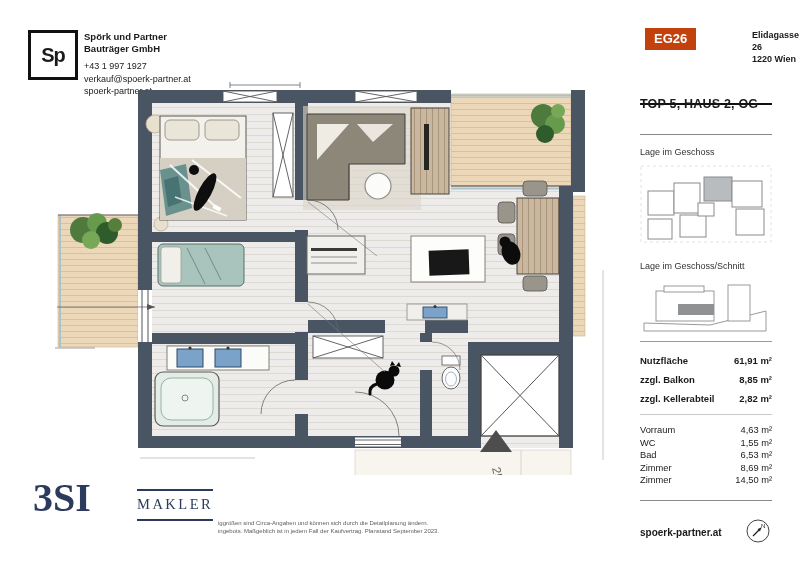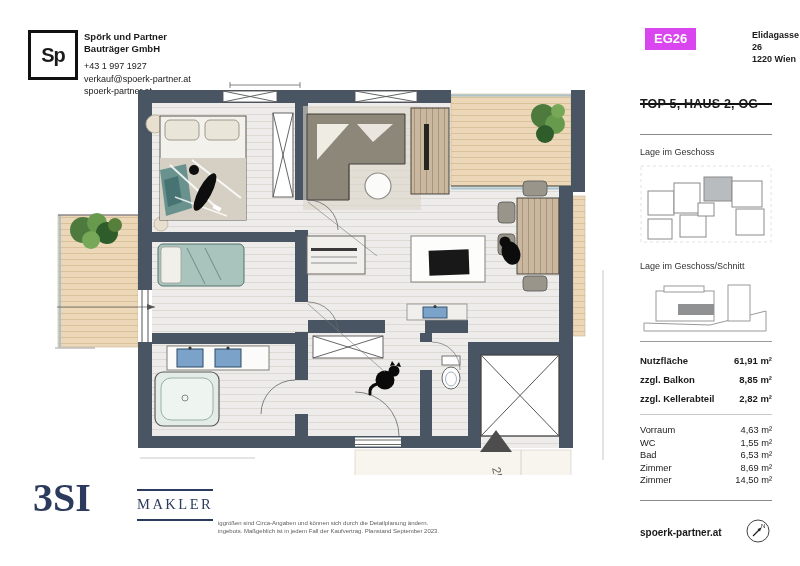--- a/index.html
+++ b/index.html
@@ -11,21 +11,21 @@
     font-family:"Liberation Sans", sans-serif;color:var(--ink);
   }
   .abs{position:absolute;}
   
   .sp-box{left:28px;top:30px;width:44px;height:44px;border:3px solid #111;
     display:flex;align-items:center;justify-content:center;}
   .sp-box span{font-size:20px;font-weight:bold;letter-spacing:-1px;}
   .company{left:84px;top:31px;font-size:9.5px;line-height:12px;}
   .company .b{font-weight:bold;}
   .company .contact{margin-top:5px;font-weight:normal;font-size:9px;line-height:12.5px;}
-  .eg-badge{left:645px;top:28px;background:#d946ef;color:#fff;font-weight:bold;
+  .eg-badge{left:645px;top:28px;background:#c2410c;color:#fff;font-weight:bold;
     font-size:13px;padding:3px 9px 4px;}
   .address{left:724px;top:29px;font-size:9px;font-weight:bold;line-height:12px;margin-left:28px;}
   
   .sidebar{left:640px;top:0;width:132px;height:566px;}
   .sb-line{position:absolute;left:0;width:132px;}
   .l-black{top:103px;border-top:2px solid #111;}
   .l-mid1{top:134px;border-top:1px solid #8a8a8a;}
   .l-mid2{top:341px;border-top:1px solid #9a9a9a;}
   .l-light{top:414px;border-top:1px solid #c9c9c9;}
   .l-mid3{top:500px;border-top:1px solid #8a8a8a;}

